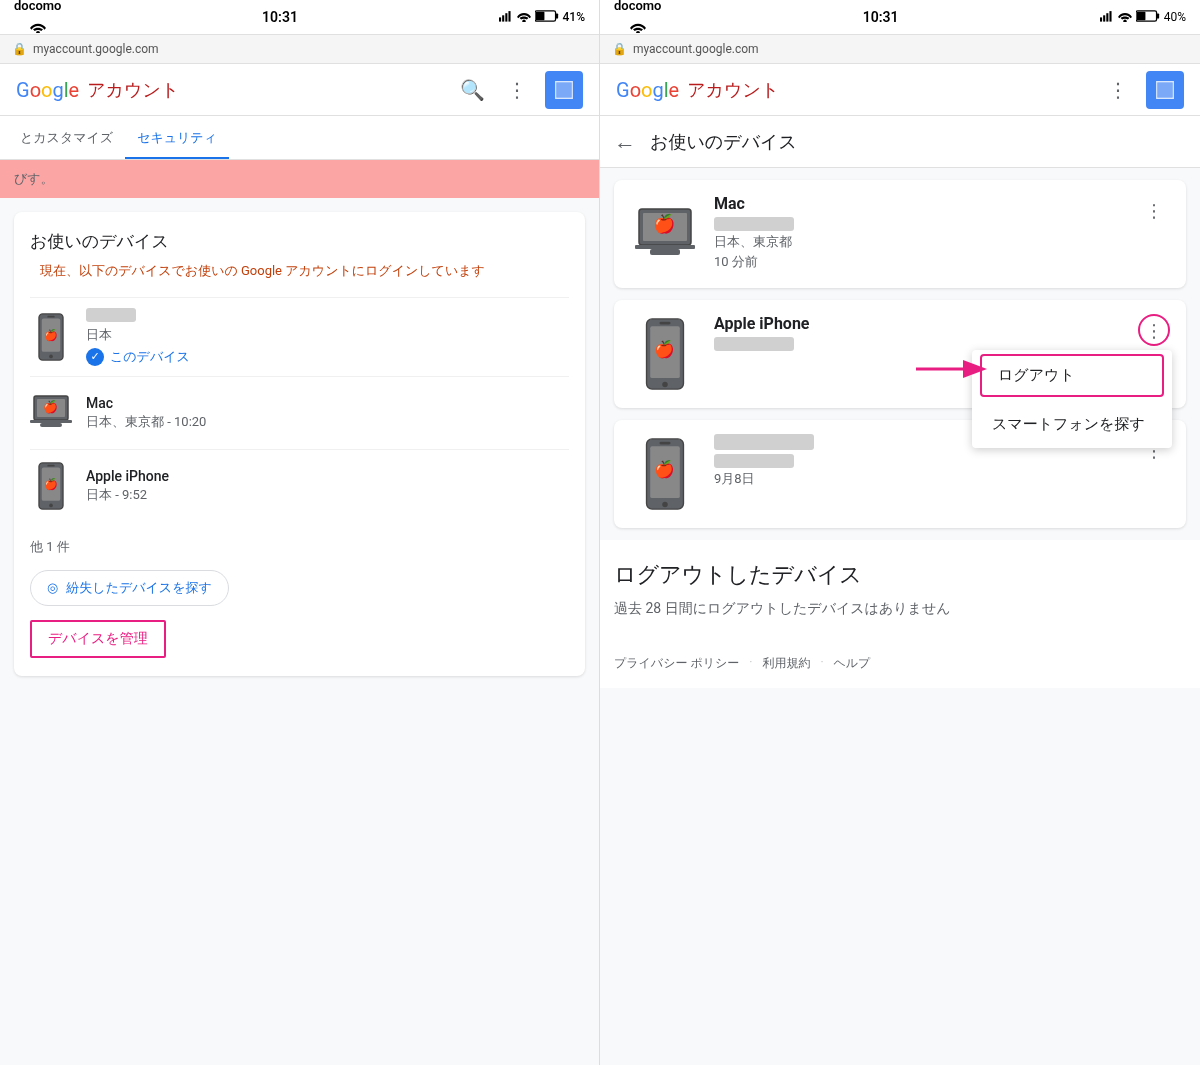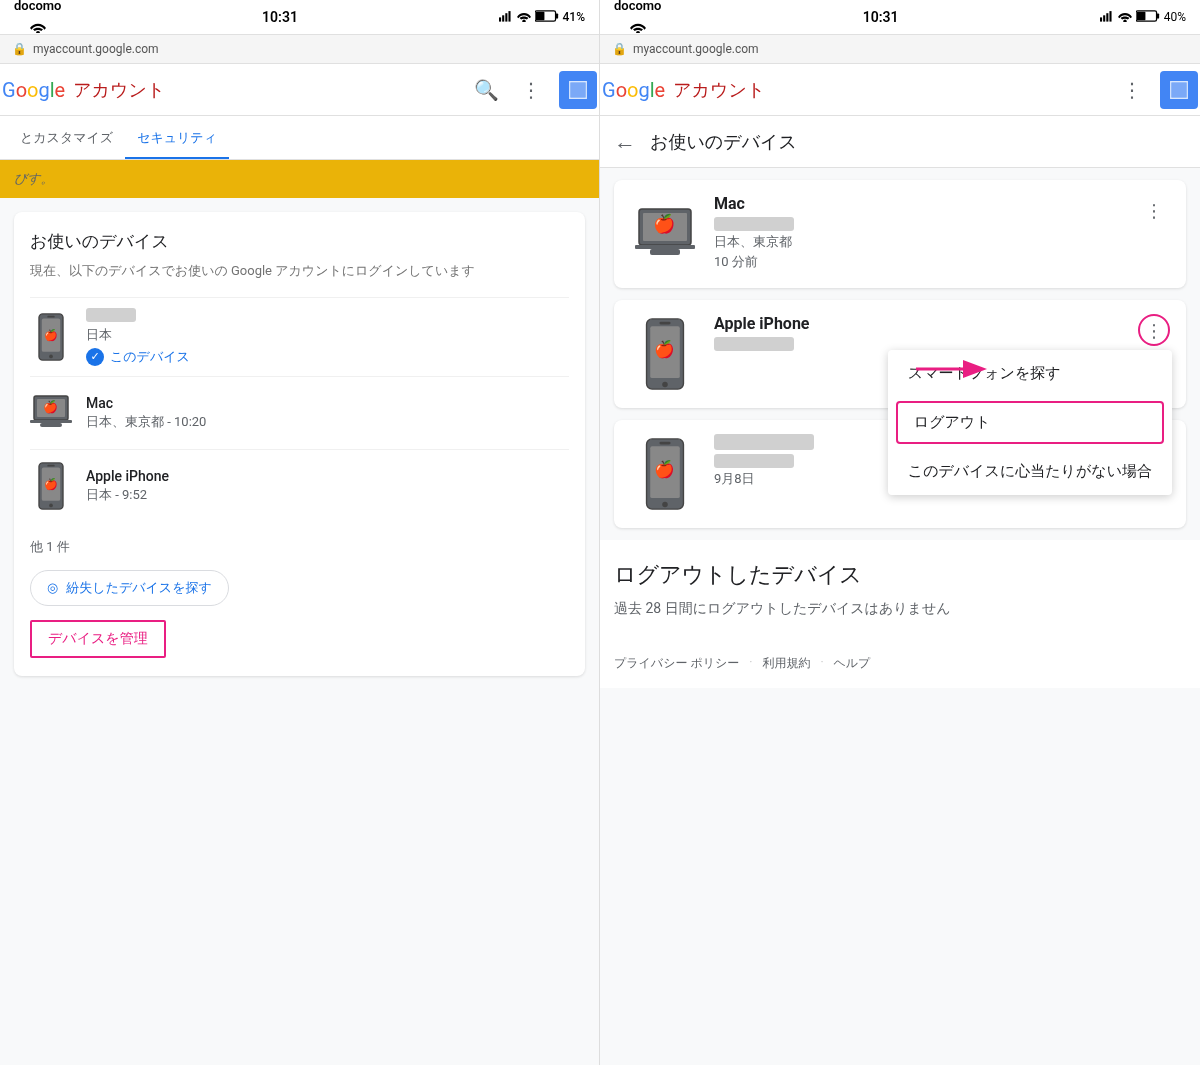--- a/index.html
+++ b/index.html
@@ -50,21 +50,21 @@
       gap: 6px;
       font-size: 12px;
       color: #555;
       height: 30px;
     }
 
     
     .app-header {
       display: flex;
       align-items: center;
-      padding: 10px 2px;
+      padding: 10px 16px;
       background: #fff;
       border-bottom: 1px solid #e0e0e0;
       height: 52px;
     }
     .google-logo {
       font-size: 20px;
       font-weight: 400;
       margin-right: 4px;
     }
     .google-logo .g-blue { color: #4285F4; }
@@ -148,23 +148,24 @@
       box-shadow: 0 1px 3px rgba(0,0,0,0.12);
     }
     .section-title {
       font-size: 17px;
       font-weight: 500;
       color: #202124;
       margin-bottom: 8px;
     }
     .section-desc {
       font-size: 13px;
-      color: #737373;
+      color: #c2410c;
       line-height: 1.5;
       margin-bottom: 16px;
+      margin-left: 10px;
     }
 
     
     .device-item {
       display: flex;
       align-items: center;
       padding: 10px 0;
       border-top: 1px solid #f0f0f0;
     }
     .device-item:first-child { border-top: none; }
@@ -468,21 +469,21 @@
       </div>
     </div>
   </div>
 
   <div class="tab-bar">
     <div class="tab-item">とカスタマイズ</div>
     <div class="tab-item active">セキュリティ</div>
   </div>
 
   <div class="content-area">
-    <div class="scroll-hint" style="background:#eab308; padding:10px 14px;font-style:italic;">びす。</div>
+    <div class="scroll-hint" style="background:#fca5a5; padding:10px 14px;">びす。</div>
 
     <div class="section-card">
       <div class="section-title">お使いのデバイス</div>
       <div class="section-desc">現在、以下のデバイスでお使いの Google アカウントにログインしています</div>
 
       
       <div class="device-item">
         <div class="device-icon">
           <svg width="28" height="48" viewBox="0 0 28 52" fill="none">
             <rect x="1" y="1" width="26" height="50" rx="4" fill="#5f6368" stroke="#444" stroke-width="1.5"></rect>
@@ -650,23 +651,22 @@
           </svg>
         </div>
         <div class="device-card-info">
           <div class="device-card-name">Apple iPhone</div>
           <div class="blurred-box" style="margin-top:4px; width:80px;"></div>
         </div>
         <div class="three-dot-btn highlighted">⋮</div>
       </div>
 
       <div class="context-menu">
+        <div class="context-menu-item highlighted">ログアウト</div>
         <div class="context-menu-item">スマートフォンを探す</div>
-        <div class="context-menu-item highlighted">ログアウト</div>
-        <div class="context-menu-item">このデバイスに心当たりがない場合</div>
       </div>
 
       <div style="position:absolute; top:55px; right:195px; z-index:20;">
         <svg width="80" height="28" viewBox="0 0 80 28">
           <defs>
             <marker id="arrow" markerWidth="8" markerHeight="8" refX="6" refY="3" orient="auto">
               <path d="M0,0 L0,6 L8,3 z" fill="#e91e82"></path>
             </marker>
           </defs>
           <line x1="5" y1="14" x2="70" y2="14" stroke="#e91e82" stroke-width="3" marker-end="url(#arrow)"></line>

